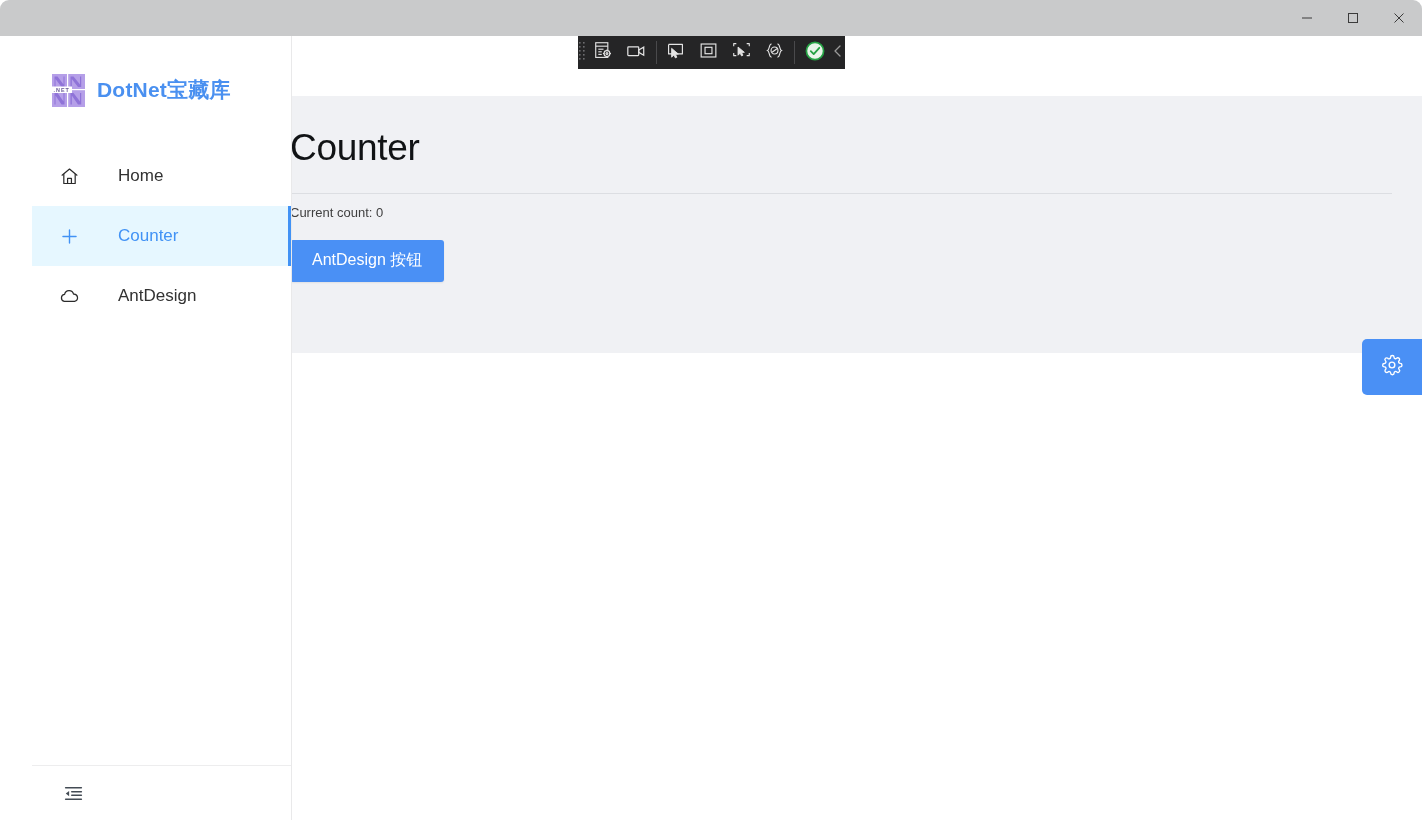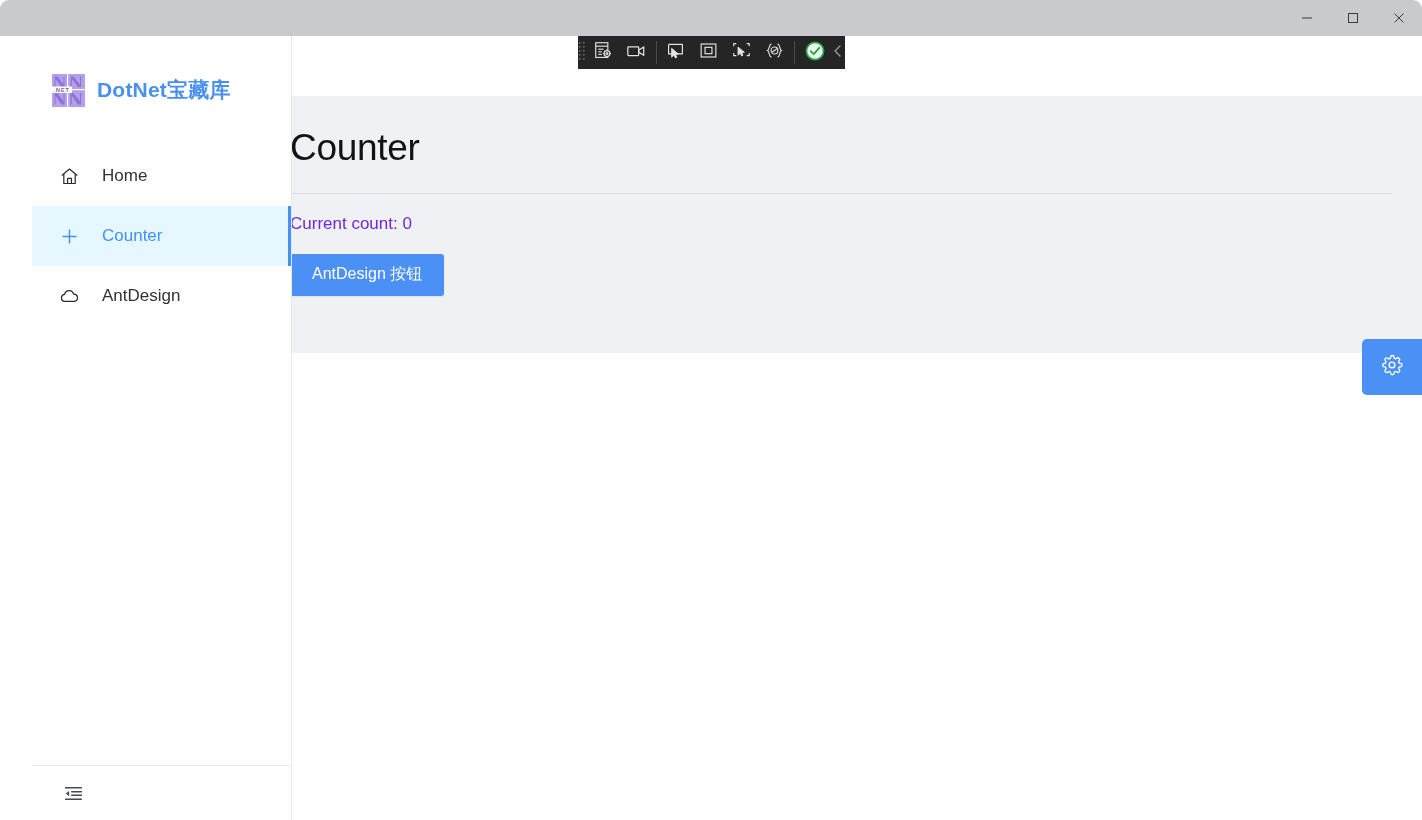--- a/index.html
+++ b/index.html
@@ -67,21 +67,21 @@
     white-space: nowrap;
   }
 
   #sidebar-nav { margin-top: 26px; }
   .nav-item {
     position: relative;
     display: flex;
     align-items: center;
     height: 60px;
     padding-left: 26px;
-    gap: 22px;
+    gap: 38px;
     font-size: 17px;
     color: #323232;
     cursor: pointer;
     background: transparent;
   }
   .nav-item .nav-icon {
     width: 22px; height: 22px;
     display: flex; align-items: center; justify-content: center;
     flex: 0 0 22px;
     color: #2b2b2b;
@@ -137,23 +137,23 @@
     font-weight: normal;
     color: #111315;
     letter-spacing: -0.3px;
     line-height: 1.1;
   }
   #title-divider {
     margin-top: 24px;
     border-top: 1px solid #dcdee2;
   }
   #current-count {
-    margin-top: 20px;
-    font-size: 17px;
-    color: #6d28d9;
+    margin-top: 11px;
+    font-size: 13px;
+    color: #404040;
   }
   #antdesign-button {
     margin-top: 20px;
     display: inline-flex;
     align-items: center;
     justify-content: center;
     height: 42px;
     padding: 0 22px;
     background: #4a90f5;
     color: #ffffff;

